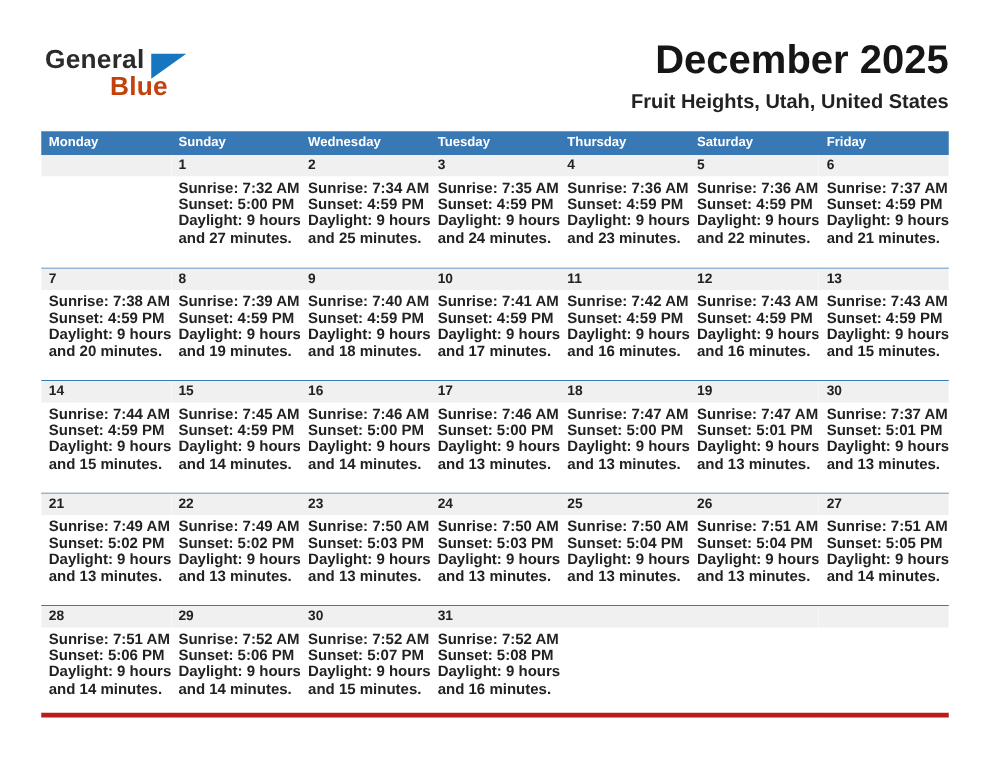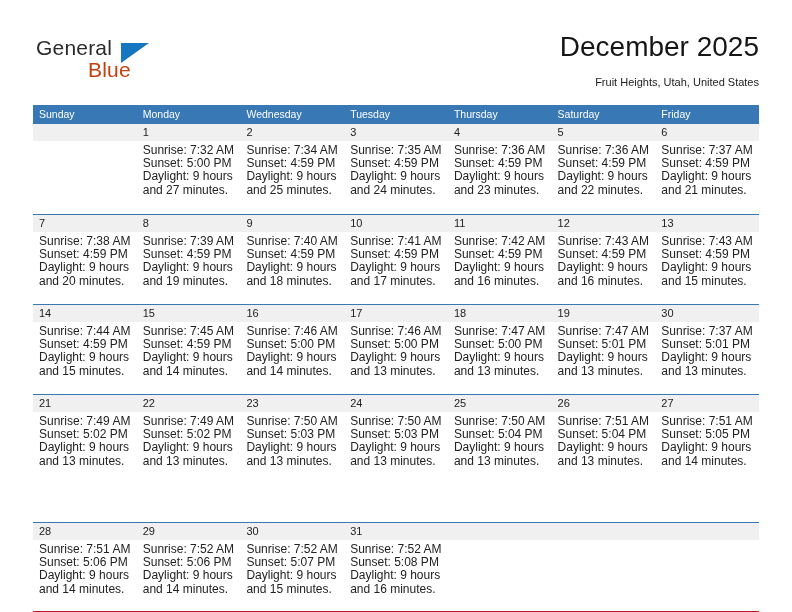--- a/index.html
+++ b/index.html
@@ -13,20 +13,21 @@
     height: 612px;
     font-family: "Liberation Sans", sans-serif;
     color: #222222;
     overflow: hidden;
   }
   .page {
     position: relative;
     width: 792px;
     height: 604px;
     box-sizing: border-box;
+    font-weight: bold;
   }
 
   
   .header {
     position: absolute;
     left: 33px;
     top: 30px;
     right: 33px;
     height: 70px;
   }
@@ -65,27 +66,27 @@
     border-bottom: 20px solid transparent;
   }
 
   .title-block {
     position: absolute;
     right: 0;
     top: 0;
     text-align: right;
   }
   .cal-title {
-    font-size: 28px;
+    font-size: 32px;
     color: #161616;
     line-height: 34px;
     white-space: nowrap;
   }
   .cal-subtitle {
-    font-size: 11px;
+    font-size: 16px;
     color: #222222;
     line-height: 20px;
     margin-top: 8px;
     white-space: nowrap;
   }
 
   
   .calendar {
     position: absolute;
     left: 33px;
@@ -110,22 +111,21 @@
   .week {
     display: flex;
     border-top: 1px solid #3878b4;
     height: 90px;
     box-sizing: border-box;
   }
   .week:first-of-type {
     border-top: none;
   }
   .week-last {
-    border-bottom: 1px solid #b91c1c;
-    margin-top: 38px;
+    border-bottom: 4px solid #b91c1c;
   }
 
   .day {
     flex: 1 1 0;
     width: 103.71px;
     box-sizing: border-box;
     background: #ffffff;
     position: relative;
     overflow: hidden;
   }
@@ -166,22 +166,22 @@
 
     <div class="title-block">
       <div class="cal-title">December 2025</div>
       <div class="cal-subtitle">Fruit Heights, Utah, United States</div>
     </div>
 
   </div>
 
   <div class="calendar">
     <div class="weekdays">
+        <div class="weekday">Monday</div>
         <div class="weekday">Sunday</div>
-        <div class="weekday">Monday</div>
         <div class="weekday">Wednesday</div>
         <div class="weekday">Tuesday</div>
         <div class="weekday">Thursday</div>
         <div class="weekday">Saturday</div>
         <div class="weekday">Friday</div>
       </div>
     <div class="weeks">
         <div class="week">
           <div class="day empty">
             <div class="day-number"></div>

